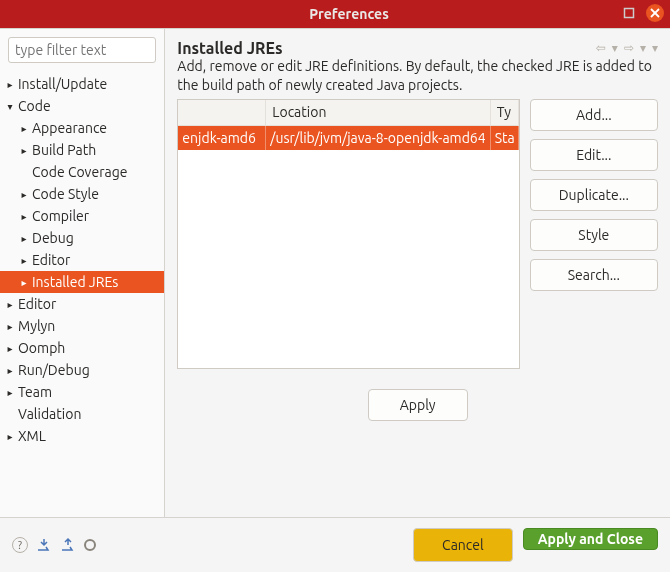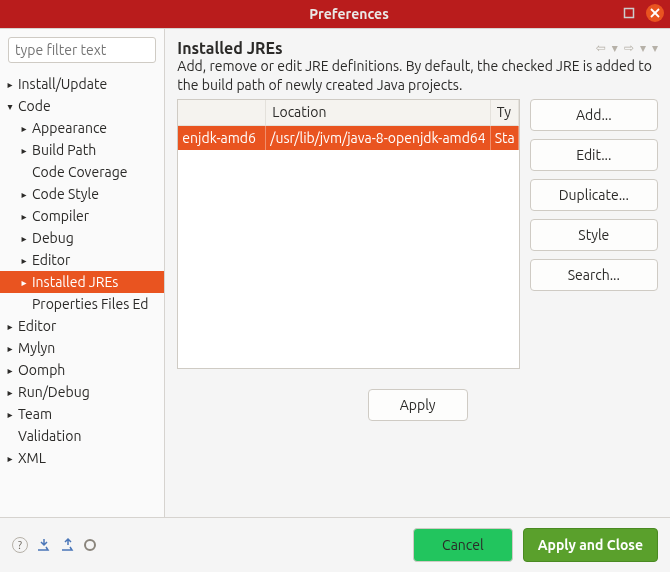--- a/index.html
+++ b/index.html
@@ -52,22 +52,22 @@
 .btns-col { display:flex; flex-direction:column; gap:8px; }
 .btn { border:1px solid #cfcbc4; background:#fdfdfc; color:#2b2a28; border-radius:4px; height:32px; min-width:100px; padding:0 28px; cursor:default; }
 .apply-row { display:flex; justify-content:center; margin-top:20px; }
 
 .footer { border-top:1px solid #d6d3cf; padding:10px 12px; display:flex; justify-content:space-between; align-items:center; }
 .footer-icons { display:flex; gap:8px; align-items:center; }
 .footer-icons span { color:#4a76b8; }
 .footer-icons .help { color:#6a655c; border:1px solid #b6b1a8; border-radius:50%; width:16px; height:16px; display:flex;align-items:center;justify-content:center; font-size:11px;}
 .footer-icons .dot { width:12px;height:12px;border:2px solid #8a857c;border-radius:50%; }
 .footer-buttons { display:flex; gap:10px; }
-.btn-primary { background:#5aa02c; border:1px solid #4a8a22; color:#fff; font-weight:bold; border-radius:4px; height:34px; padding:0 14px;}
-.btn-cancel { border:1px solid #cfcbc4; background:#22c55e; color:#2b2a28; border-radius:4px; height:34px; padding:0 28px;}
+.btn-primary { background:#5aa02c; border:1px solid #4a8a22; color:#fff; font-weight:bold; border-radius:4px; height:22px; padding:0 14px;}
+.btn-cancel { border:1px solid #cfcbc4; background:#eab308; color:#2b2a28; border-radius:4px; height:34px; padding:0 28px;}
 </style>
 </head>
 <body>
 
 <div class="window">
 
   <div class="titlebar">
     <span class="titlebar-title">Preferences</span>
     <div class="titlebar-buttons">
       <span class="tb-btn tb-max">
@@ -123,24 +123,20 @@
             <span>Debug</span>
           </div>
           <div class="tree-row depth2">
             <span class="tw">▸</span>
             <span>Editor</span>
           </div>
           <div class="tree-row depth2 sel">
             <span class="tw">▸</span>
             <span>Installed JREs</span>
           </div>
-          <div class="tree-row depth2">
-            <span class="tw"></span>
-            <span>Properties Files Ed</span>
-          </div>
           <div class="tree-row depth1">
             <span class="tw">▸</span>
             <span>Editor</span>
           </div>
           <div class="tree-row depth1">
             <span class="tw">▸</span>
             <span>Mylyn</span>
           </div>
           <div class="tree-row depth1">
             <span class="tw">▸</span>

